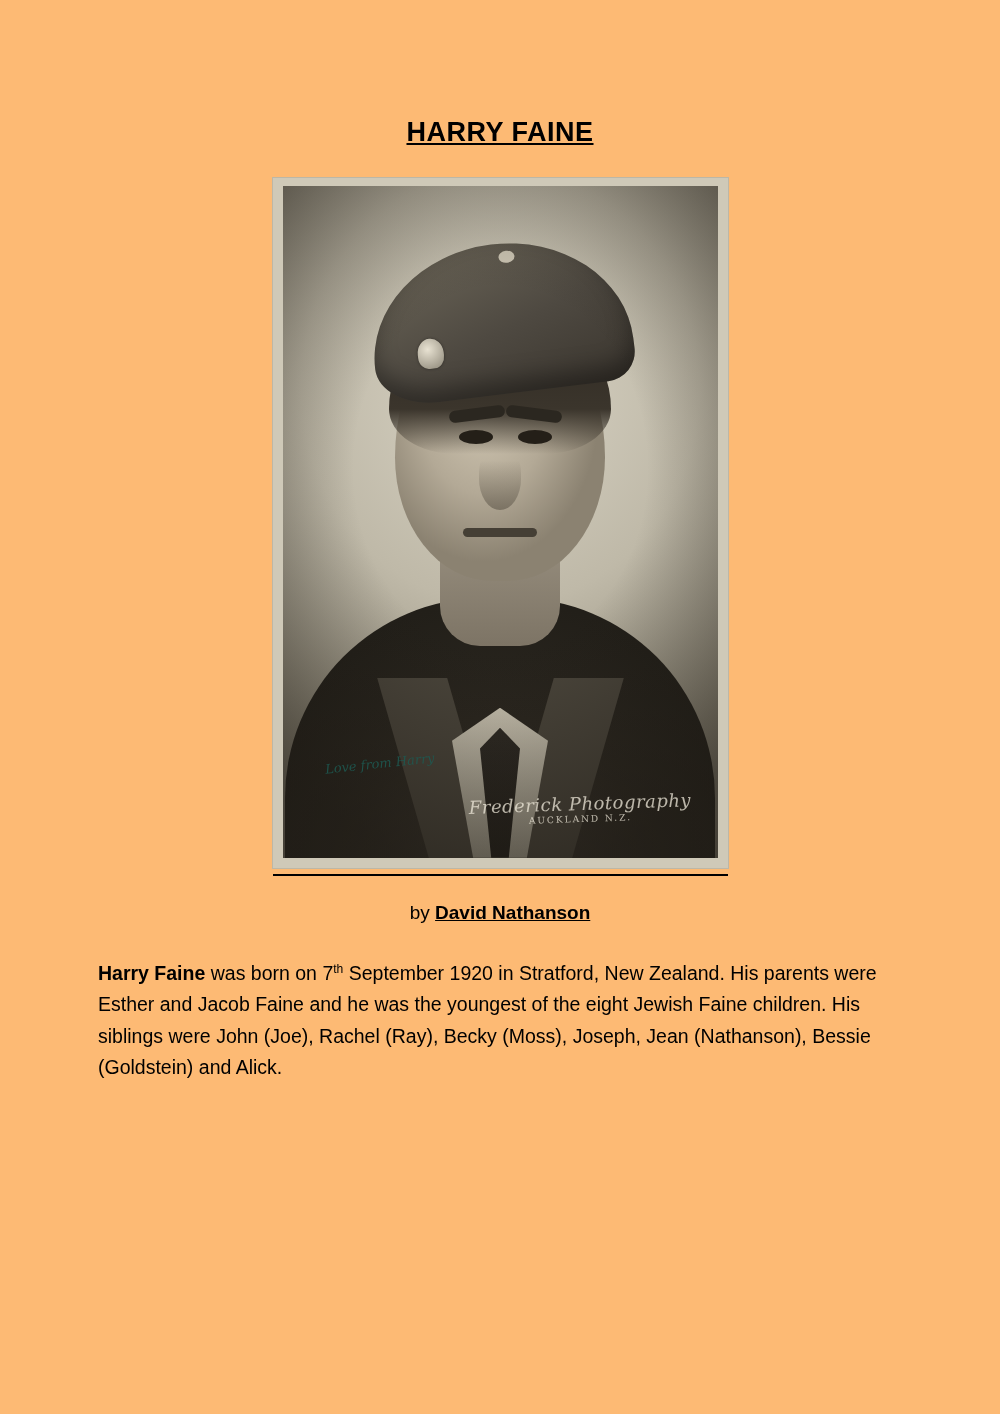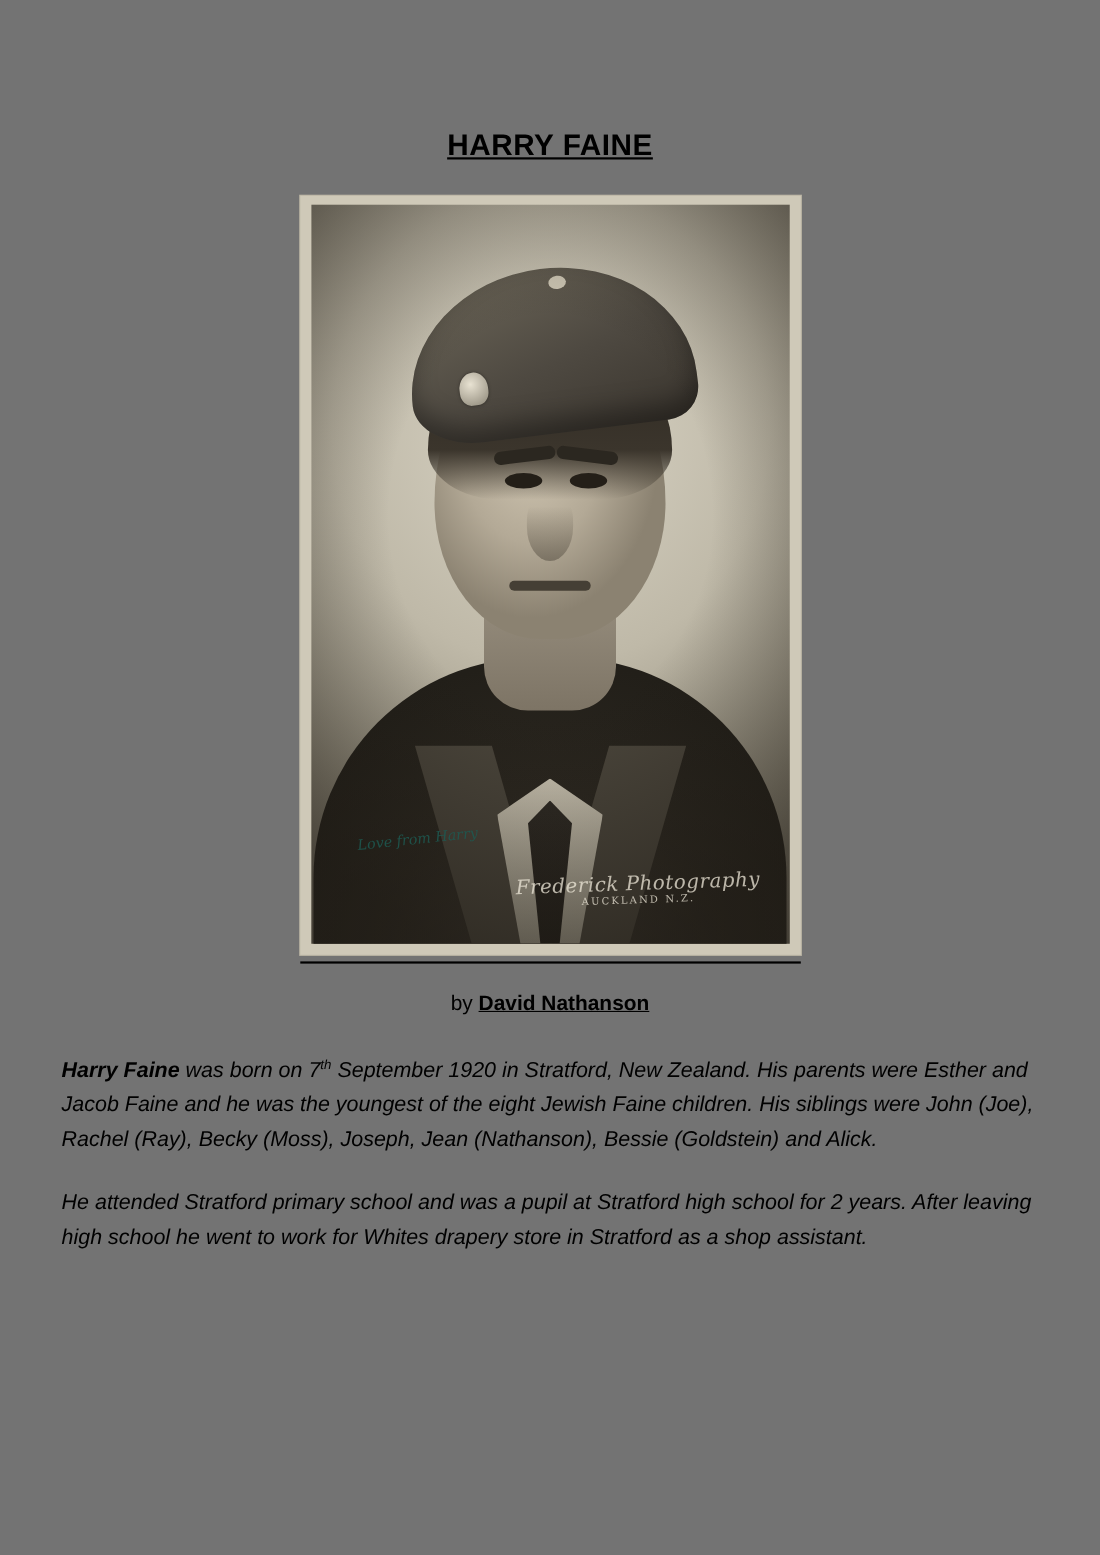--- a/index.html
+++ b/index.html
@@ -11,22 +11,22 @@
     width: 1000px;
     height: 1414px;
     font-family: "Liberation Sans", sans-serif;
     color: #000000;
   }
   .page {
     position: relative;
     width: 1000px;
     height: 1414px;
     box-sizing: border-box;
-    padding: 0 56px;
-    background: #737373;
+    padding: 0 98px;
+    background: #fdba74;
   }
   .doc-title {
     text-align: center;
     font-size: 27px;
     font-weight: bold;
     text-decoration: underline;
     letter-spacing: 0.5px;
     margin: 0;
     padding-top: 118px;
     line-height: 1.1;
@@ -243,21 +243,20 @@
   .byline {
     font-size: 19px;
     margin: 26px 0 0 0;
   }
   .byline b { text-decoration: underline; }
   .body-text p {
     font-size: 19.5px;
     line-height: 1.62;
     margin: 26px 0 0 0;
     text-align: left;
-    font-style: italic;
   }
   .body-text p.first { margin-top: 34px; }
   sup { font-size: 0.62em; vertical-align: super; }
 </style>
 </head>
 <body>
 
 <div class="page">
 
   <h1 class="doc-title">HARRY FAINE</h1>
@@ -294,16 +293,15 @@
       </div>
     </div>
     <div class="rule"></div>
     <figcaption class="byline">
       <span>by </span><b>David Nathanson</b>
     </figcaption>
   </figure>
 
   <div class="body-text">
     <p class="first"><b>Harry Faine</b><span> was born on 7</span><sup>th</sup><span> September 1920 in Stratford, New Zealand. His parents were Esther and Jacob Faine and he was the youngest of the eight Jewish Faine children. His siblings were John (Joe), Rachel (Ray), Becky (Moss), Joseph, Jean (Nathanson), Bessie (Goldstein) and Alick.</span></p>
-    <p>He attended Stratford primary school and was a pupil at Stratford high school for 2 years. After leaving high school he went to work for Whites drapery store in Stratford as a shop assistant.</p>
   </div>
 
 </div>
 
 </body></html>

